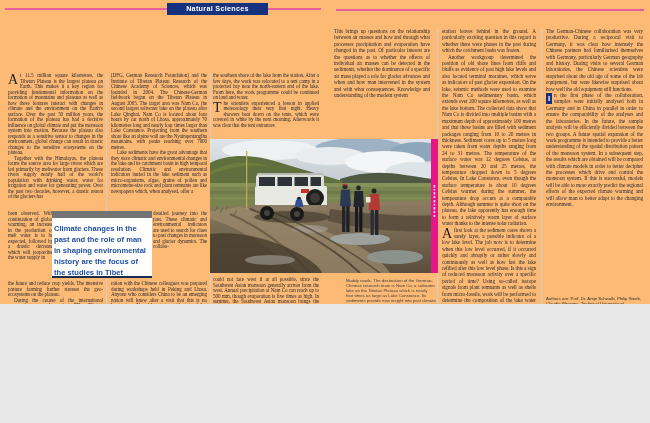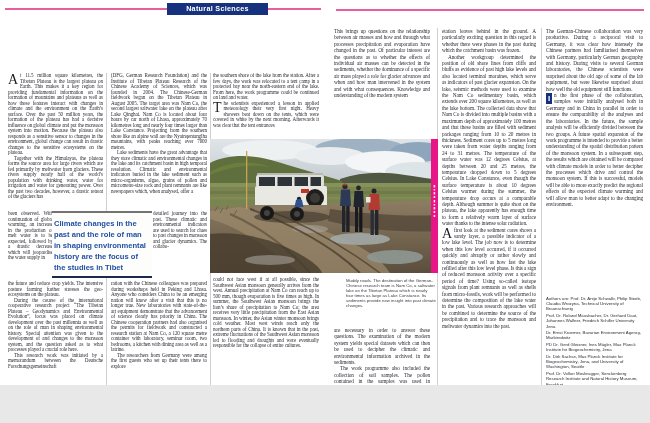--- a/index.html
+++ b/index.html
@@ -1,36 +1,36 @@
 <!DOCTYPE html>
 <html><head>
 <meta charset="utf-8">
 <style>
   html,body{margin:0;padding:0;background:#e8e8e8;}
-  .spread{position:relative;width:650px;height:385px;background:#ffffff;overflow:hidden;
+  .spread{position:relative;width:650px;height:304px;background:#fdba74;overflow:hidden;
           font-family:"Liberation Serif",serif;}
   
   .headerbox{position:absolute;left:167px;top:3px;width:101px;height:12px;background:#16317d;
              color:#fff;font:bold 7.2px/12px "Liberation Sans",sans-serif;text-align:center;letter-spacing:.3px;}
   .pinkline{position:absolute;height:2px;background:#e75f9f;}
   
   .col{position:absolute;overflow:hidden;text-align:justify;color:#2e2c33;
        font-size:5.1px;line-height:5.5px;letter-spacing:-0.1px;}
   .col.rp{font-size:5.3px;line-height:6.4px;}
   .para{margin:0;}
   .indent{text-indent:6px;}
   .clip{overflow:hidden;}
   .narrow-r{width:45px;}
   .narrow-l{width:54px;margin-left:42px;}
   .dropcap{float:left;font-size:14px;line-height:11px;padding:1px 2px 0 0;color:#1d1b20;}
   .dropcap-box{float:left;width:6px;height:11px;background:#16317d;color:#fff;
                font:bold 8px/11px "Liberation Sans",sans-serif;text-align:center;margin:1px 2px 0 0;}
   
   .quote{position:absolute;left:52px;top:211px;width:100px;height:67px;background:#fdfdfc;
-         border-top:2px solid #737373;border-bottom:2px solid #1b2a4a;box-sizing:border-box;
+         border-top:7px solid #737373;border-bottom:2px solid #1b2a4a;box-sizing:border-box;
          padding:5px 3px 0 2px;font:bold 7.6px/11px "Liberation Sans",sans-serif;color:#2150a4;}
   .vrule{position:absolute;width:1px;background:#cfcfcf;}
   
   .photo{position:absolute;left:210px;top:139px;width:228px;height:134px;}
   .caption{position:absolute;left:346px;top:278px;width:90px;
            font:4.3px/5px "Liberation Sans",sans-serif;color:#3c3c42;text-align:left;}
   
   .authors{position:absolute;left:546px;top:296px;width:97px;
            font:4.3px/5.2px "Liberation Sans",sans-serif;color:#2f2f35;text-align:left;}
   .authors .entry{margin:0 0 1.5px 0;}

